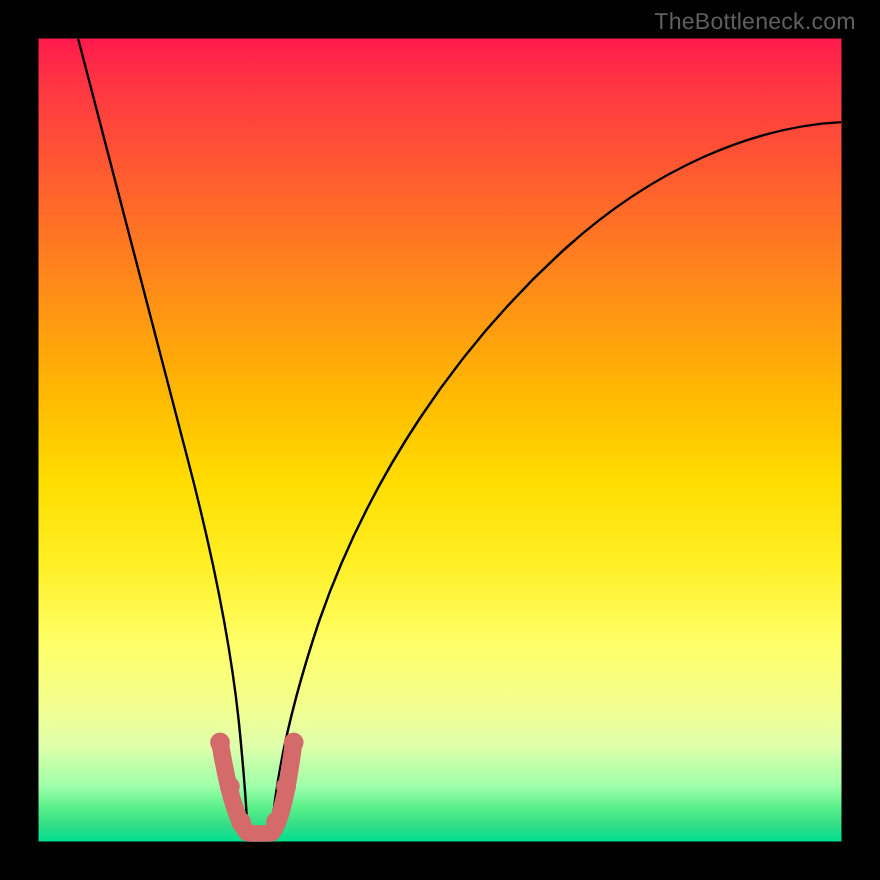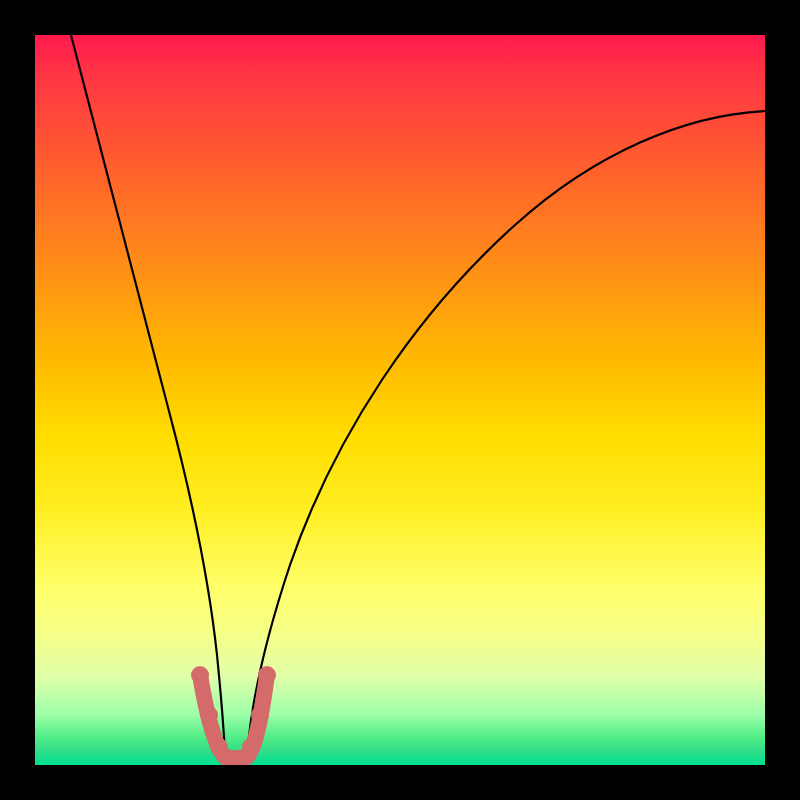--- a/index.html
+++ b/index.html
@@ -82,13 +82,14 @@
              C 222 710, 228 670, 232 640" fill="none" stroke="#d46a6a" stroke-width="16" stroke-linecap="round" stroke-linejoin="round"></path>
     <circle cx="165" cy="640" r="9" fill="#d46a6a"></circle>
     <circle cx="232" cy="640" r="9" fill="#d46a6a"></circle>
     <circle cx="174" cy="680" r="9" fill="#d46a6a"></circle>
     <circle cx="225" cy="680" r="9" fill="#d46a6a"></circle>
     <circle cx="184" cy="712" r="9" fill="#d46a6a"></circle>
     <circle cx="216" cy="712" r="9" fill="#d46a6a"></circle>
     <circle cx="200" cy="724" r="9" fill="#d46a6a"></circle>
   </svg>
 
+  <div class="watermark">TheBottleneck.com</div>
 </div>
 
 </body></html>

